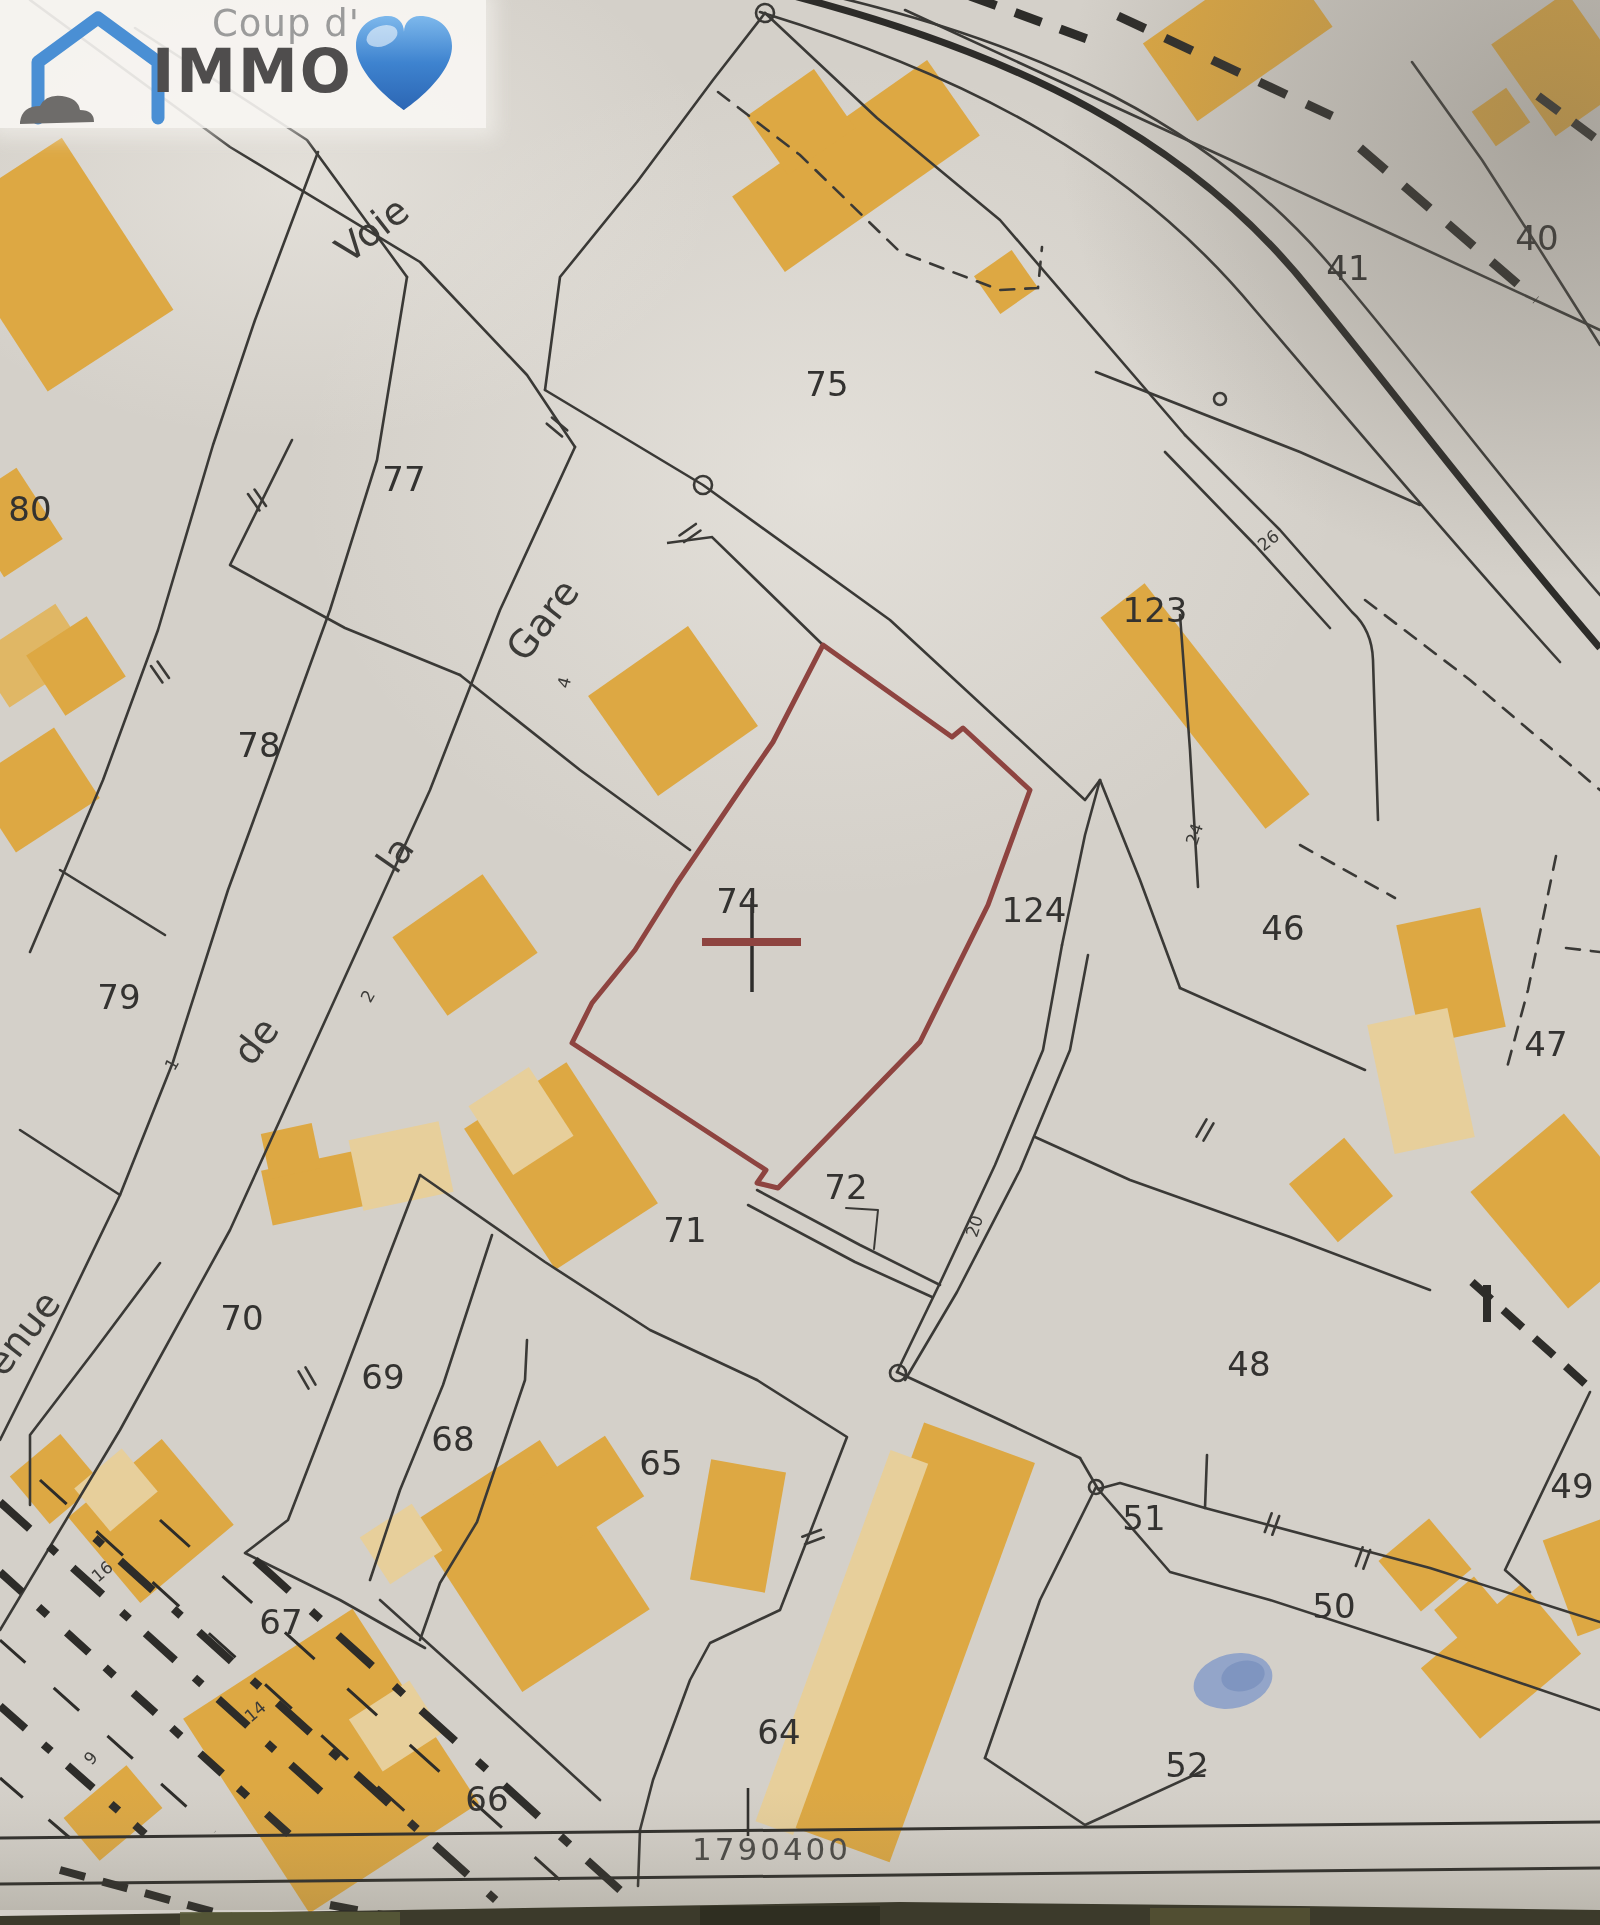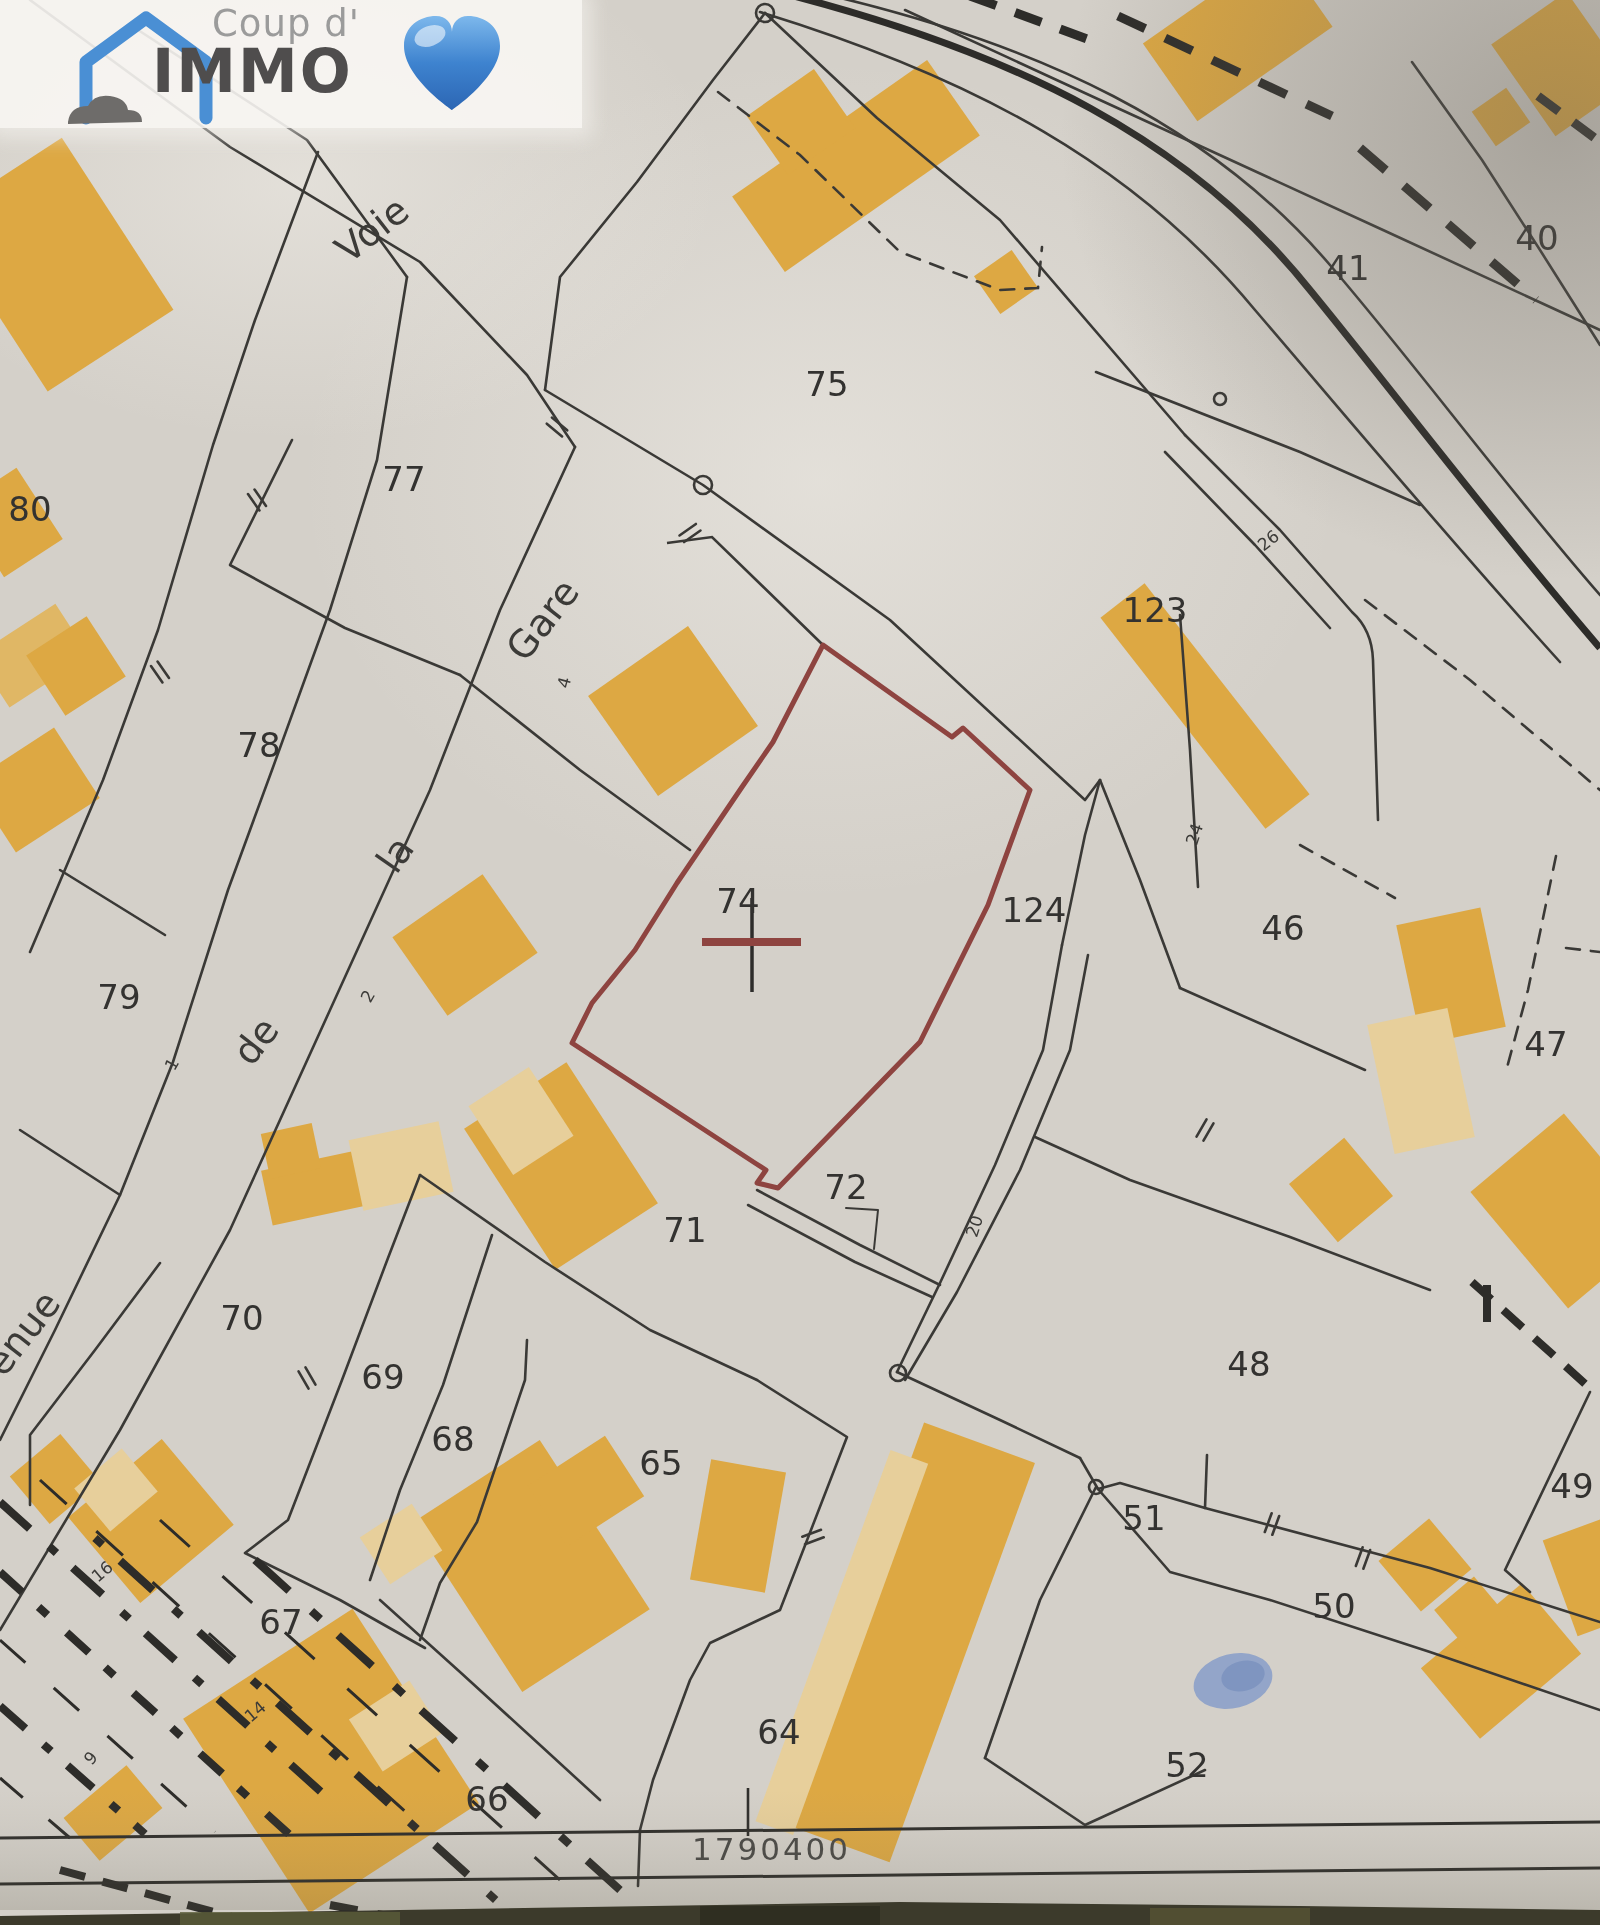--- a/index.html
+++ b/index.html
@@ -23,21 +23,21 @@
     background:var(--paper);
     font-family:"DejaVu Sans","Liberation Sans",sans-serif;
   }
   #map-photo{position:absolute;left:0;top:0;}
   .p-label{fill:#333230;font-size:34px;font-family:"DejaVu Sans","Liberation Sans",sans-serif;}
   .road-label{fill:#3c3b38;font-size:38px;font-family:"DejaVu Sans","Liberation Sans",sans-serif;}
   .lot-label{fill:#3c3b38;font-size:17px;font-family:"DejaVu Sans","Liberation Sans",sans-serif;}
   .coord-label{fill:#4a4946;font-size:31px;letter-spacing:3px;}
   
   #logo-box{
-    position:absolute;left:0;top:0;width:582px;height:128px;
+    position:absolute;left:0;top:0;width:486px;height:128px;
     background:rgba(248,246,243,0.90);
     box-shadow:0 0 18px 10px rgba(248,246,243,0.55);
   }
   #logo-inner{position:absolute;left:0;top:0;width:100%;height:100%;}
   #logo-text-prefix{
     position:absolute;left:212px;top:2px;width:200px;
     color:var(--logo-gray);font-size:37px;font-weight:500;letter-spacing:1px;
   }
   #logo-text-name{
     position:absolute;left:152px;top:36px;

